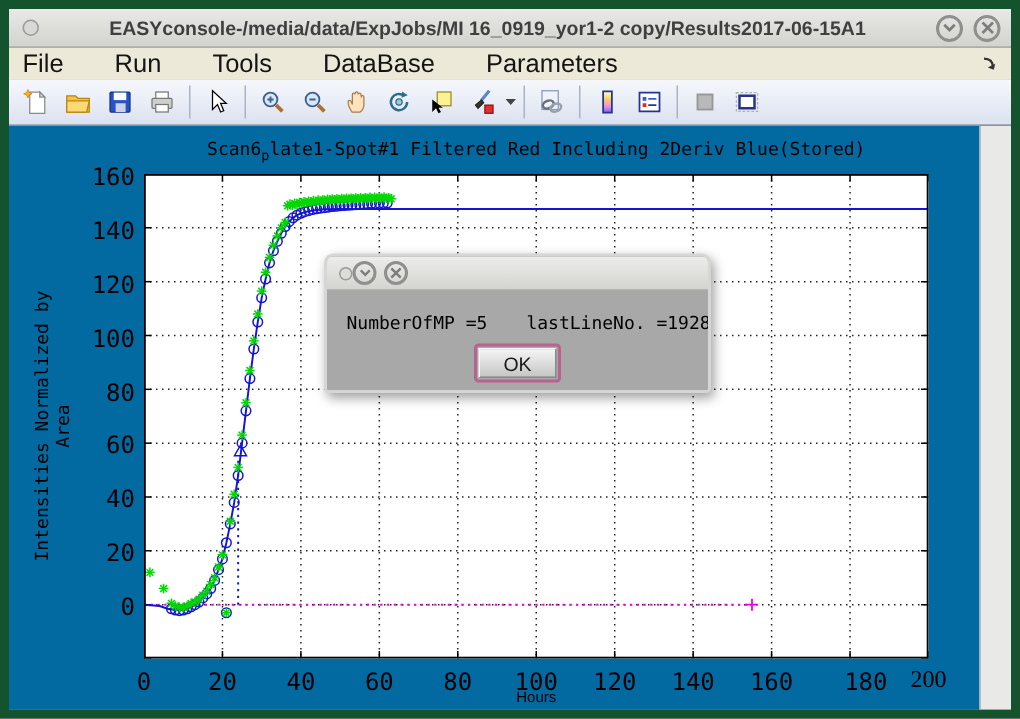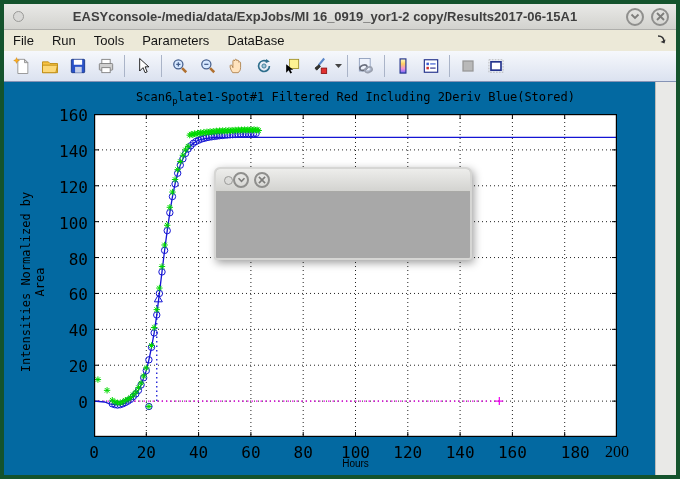--- a/index.html
+++ b/index.html
@@ -1,33 +1,33 @@
 <!DOCTYPE html>
 <html><head>
 <meta charset="utf-8">
 <style>
   * { margin:0; padding:0; box-sizing:border-box; }
   html,body { width:680px; height:479px; background:#777; font-family:"Liberation Sans",sans-serif; }
-  .window { position:absolute; left:0; top:0; width:680px; height:479px; border:4px solid #14532d; background:#ababab; overflow:hidden; }
+  .window { position:absolute; left:0; top:0; width:680px; height:479px; border:6px solid #14532d; background:#ababab; overflow:hidden; }
 
   
   .titlebar { position:absolute; left:0; top:0; width:100%; height:26px;
     background:linear-gradient(#e9e9e7,#d2d2ce); border-bottom:1px solid #aeaeab;
     display:flex; align-items:center; }
   .titlebar .win-menu-btn { width:11px; height:11px; border:1px solid #9a9a98; border-radius:50%;
     background:#d8d8d6; margin-left:9px; flex:0 0 auto; }
   .titlebar .title-text { flex:1; text-align:center; font-size:13px; font-weight:bold; color:#3f3f3f;
     white-space:nowrap; overflow:hidden; }
   .round-btn { width:18px; height:18px; border:2px solid #8f8f8d; border-radius:50%;
     background:transparent; display:flex; align-items:center; justify-content:center; margin-right:7px; flex:0 0 auto; }
   .round-btn svg { display:block; }
 
   
   .menubar { position:absolute; left:0; top:26px; width:100%; height:21px; background:#ece9d8;
-    display:flex; align-items:center; font-size:13px; color:#141414; }
+    display:flex; align-items:center; font-size:17px; color:#141414;gap:16px; }
   .menu-item { padding:2px 9px; cursor:default; }
   .menubar .spacer { flex:1; }
   .menubar .corner-arrow { margin-right:8px; }
 
   
   .toolbar { position:absolute; left:0; top:47px; width:100%; height:31px;
     background:linear-gradient(#f6f8fc,#dbe2f0); border-bottom:1px solid #8593b5;
     display:flex; align-items:center; padding-left:4px; }
   .tool-btn { width:26px; height:26px; display:flex; align-items:center; justify-content:center; margin:0 1px; }
   .tool-sep { width:1px; height:22px; background:#aab4c8; margin:0 4px; }
@@ -87,22 +87,22 @@
       <svg width="9" height="9" viewBox="0 0 9 9">
           <path d="M1 1 L8 8 M8 1 L1 8" stroke="#7d7d7b" stroke-width="1.8"></path>
         </svg>
     </div>
   </div>
 
   <div class="menubar">
     <span class="menu-item">File</span>
     <span class="menu-item">Run</span>
     <span class="menu-item">Tools</span>
+    <span class="menu-item">DataBase</span>
     <span class="menu-item">Parameters</span>
-    <span class="menu-item">DataBase</span>
     <span class="spacer"></span>
     <span class="corner-arrow">
       <svg width="11" height="11" viewBox="0 0 11 11">
           <path d="M1 2 C5 2 7 4 7 8" fill="none" stroke="#333" stroke-width="1.5"></path>
           <path d="M3.5 8 L7.5 9.5 L8.5 5.5 Z" fill="#333"></path>
         </svg>
     </span>
   </div>
 
   <div class="toolbar">
@@ -703,15 +703,24 @@
         <svg width="9" height="6" viewBox="0 0 10 7">
             <path d="M1.5 1.5 L5 5 L8.5 1.5" fill="none" stroke="#7d7d7b" stroke-width="1.8"></path>
           </svg>
       </div>
       <div class="round-btn">
         <svg width="8" height="8" viewBox="0 0 9 9">
             <path d="M1 1 L8 8 M8 1 L1 8" stroke="#7d7d7b" stroke-width="1.8"></path>
           </svg>
       </div>
     </div>
+    <div class="dialog-body">
+      <div class="dialog-msg">
+        <span class="msg-left">NumberOfMP =5</span>
+        <span class="msg-right">lastLineNo. =1928</span>
+      </div>
+      <span class="ok-ring">
+        <button class="ok-button">OK</button>
+      </span>
+    </div>
   </div>
 
 </div>
 
 </body></html>

